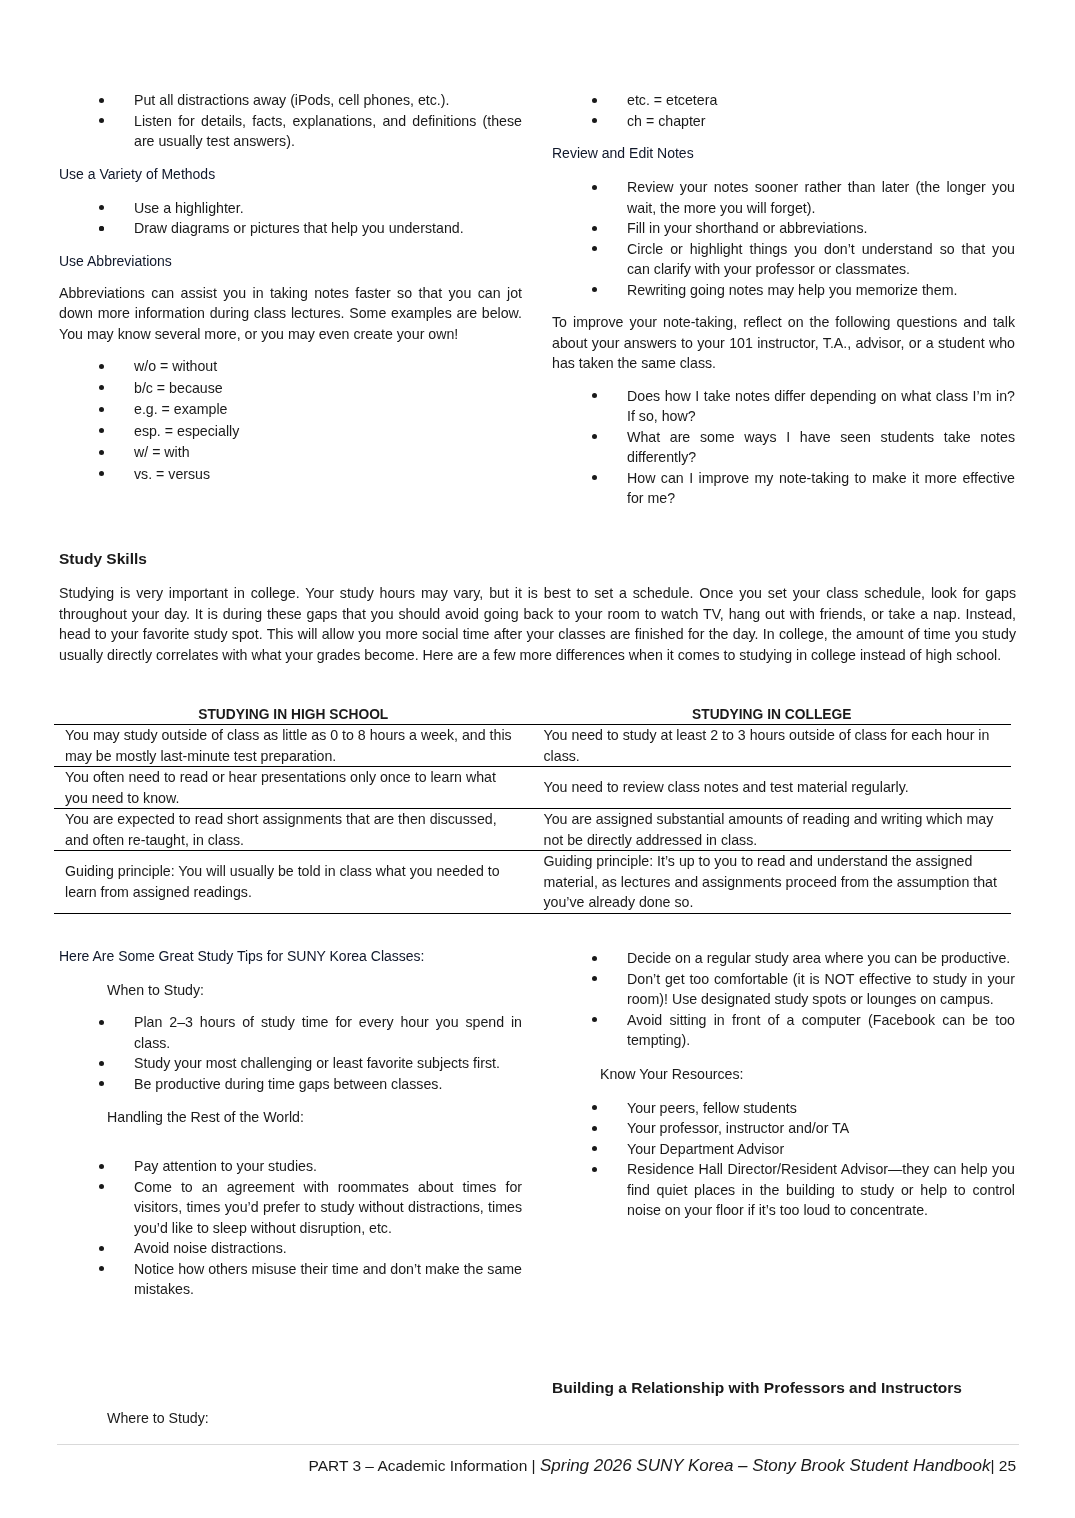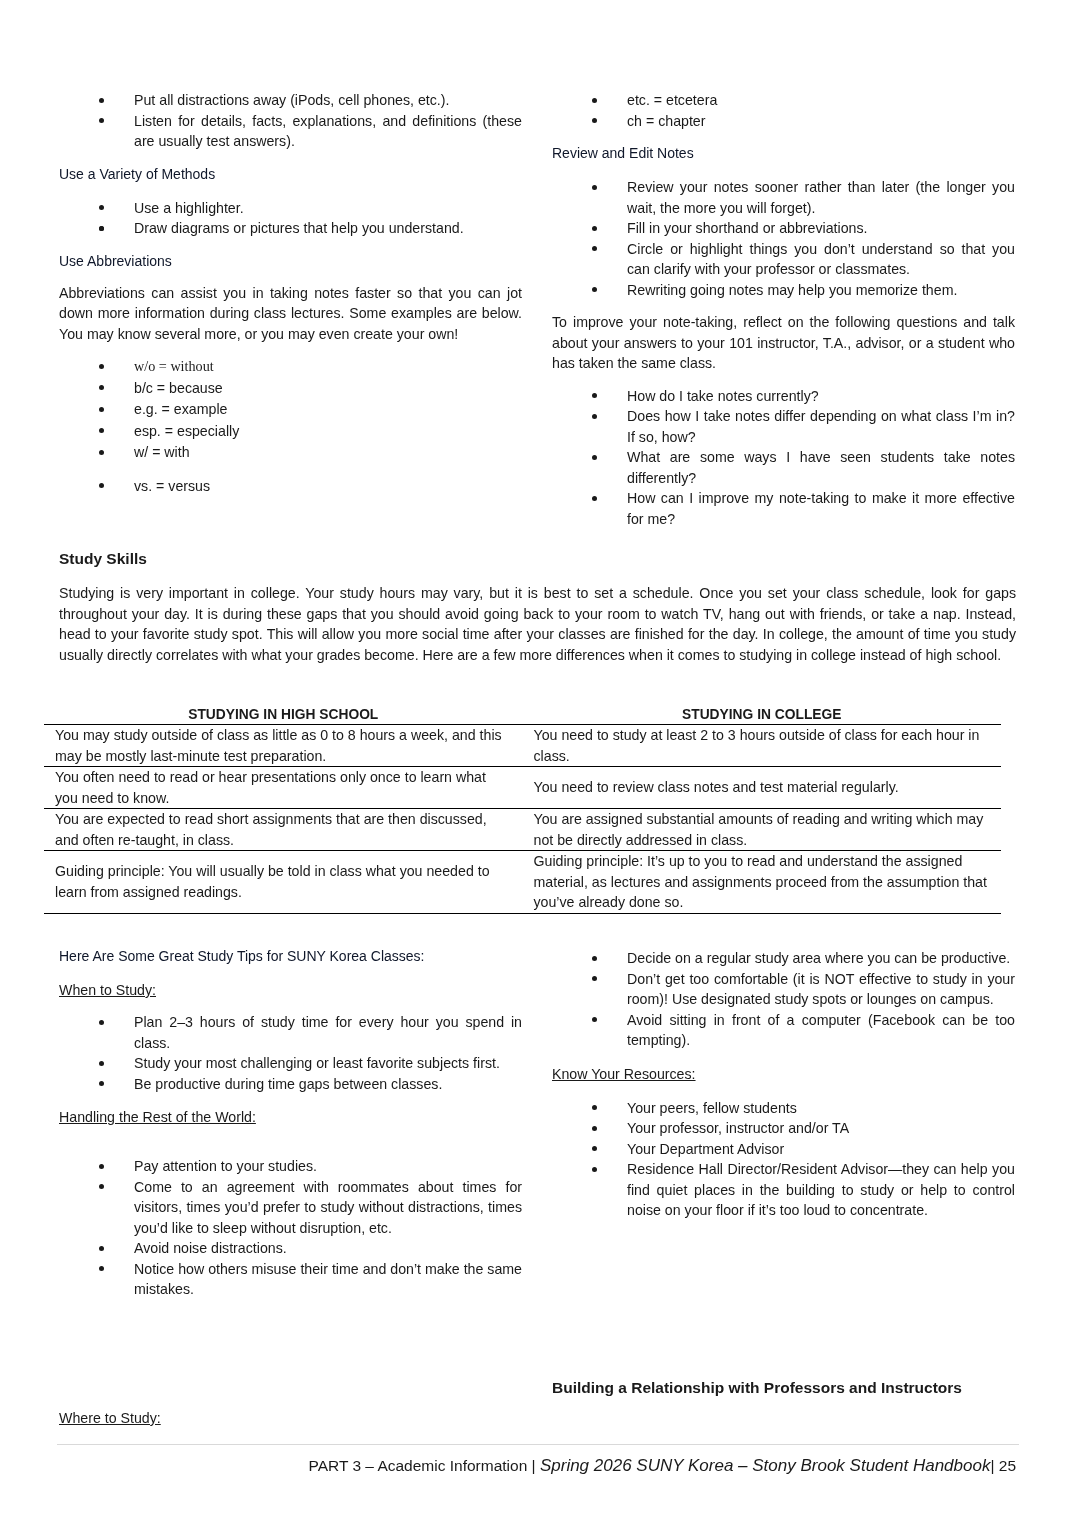--- a/index.html
+++ b/index.html
@@ -3,27 +3,27 @@
 <meta charset="utf-8">
 <style>
   html, body { margin:0; padding:0; background:#ffffff; }
   body { width:1075px; height:1518px; position:relative; overflow:hidden;
          font-family:"Liberation Sans", sans-serif; color:#1a1a1a; font-size:14.2px; }
   .abs { position:absolute; }
   .col { position:absolute; width:463px; }
   .line { line-height:20.5px; }
   .just { text-align:justify; }
   .subhead { color:#0f172a; font-size:14px; line-height:20px; }
-  .ul-head { text-decoration:underline; font-size:14.2px; line-height:20px; }
+  .ul-head { font-size:14.2px; line-height:20px;margin-left:48px; }
   ul.bl { list-style:none; margin:0; padding:0; }
   ul.bl li { position:relative; padding-left:75px; line-height:20.5px; text-align:justify; }
   ul.bl li .bullet { position:absolute; left:38px; top:0; width:8px; text-align:center; }
   ul.bl li .bullet::before { content:""; display:inline-block; width:5px; height:5px; border-radius:50%; background:#1a1a1a; vertical-align:middle; margin-top:-2px; }
   h2.bold { font-weight:bold; font-size:15.5px; margin:0; line-height:20px; }
-  table.cmp { position:absolute; left:44px; top:705px; width:957px; border-collapse:collapse; font-size:14.2px; }
+  table.cmp { position:absolute; left:54px; top:705px; width:957px; border-collapse:collapse; font-size:14.2px; }
   table.cmp th { font-weight:bold; text-align:center; font-size:13.8px; padding:0 0 0 0; line-height:19px; border-bottom:1px solid #000; }
   table.cmp td { vertical-align:middle; line-height:20.5px; padding:0 11px; border-bottom:1px solid #000; width:50%; }
   table.cmp tr.last td { border-bottom:1.5px solid #000; }
   .footer-rule { position:absolute; left:57px; top:1444px; width:962px; height:1px; background:#d9d9d9; }
   .footer { position:absolute; right:59px; top:1455px; font-size:15.5px; line-height:22px; color:#1a1a1a; white-space:nowrap; }
   .footer .it { font-style:italic; font-size:17px; }
 </style>
 </head>
 <body>
 
@@ -34,46 +34,45 @@
   </ul>
   <div class="subhead" style="margin-top:12px;">Use a Variety of Methods</div>
   <ul class="bl" style="margin-top:14px;">
     <li><span class="bullet"></span><span>Use a highlighter.</span></li>
     <li><span class="bullet"></span></li>
     <li><span class="bullet"></span><span>Draw diagrams or pictures that help you understand.</span></li>
   </ul>
   <div class="subhead" style="margin-top:12px;">Use Abbreviations</div>
   <div class="line just" style="margin-top:12px;">Abbreviations can assist you in taking notes faster so that you can jot down more information during class lectures. Some examples are below. You may know several more, or you may even create your own!</div>
   <ul class="bl" style="margin-top:12px;">
-    <li style="line-height:21.5px;font-family:Liberation Serif, serif;"><span class="bullet"></span><span>w/o = without</span></li>
+    <li style="line-height:21.5px;"><span class="bullet"></span><span>w/o = without</span></li>
     <li style="line-height:21.5px;"><span class="bullet"></span><span>b/c = because</span></li>
     <li style="line-height:21.5px;"><span class="bullet"></span><span>e.g. = example</span></li>
     <li style="line-height:21.5px;"><span class="bullet"></span><span>esp. = especially</span></li>
     <li style="line-height:21.5px;"><span class="bullet"></span><span>w/ = with</span></li>
-    <li style="line-height:21.5px;margin-top:12px;"><span class="bullet"></span><span>vs. = versus</span></li>
+    <li style="line-height:21.5px;"><span class="bullet"></span><span>vs. = versus</span></li>
   </ul>
 </div>
 
 <h2 class="bold abs" style="left:59px; top:549px;">Study Skills</h2>
 
 <div class="col" style="left:552px; top:90px;">
   <ul class="bl">
     <li><span class="bullet"></span><span>etc. = etcetera</span></li>
     <li><span class="bullet"></span><span>ch = chapter</span></li>
   </ul>
   <div class="subhead" style="margin-top:12px;">Review and Edit Notes</div>
   <ul class="bl" style="margin-top:14px;">
     <li><span class="bullet"></span><span>Review your notes sooner rather than later (the longer you wait, the more you will forget).</span></li>
     <li><span class="bullet"></span><span>Fill in your shorthand or abbreviations.</span></li>
     <li><span class="bullet"></span><span>Circle or highlight things you don’t understand so that you can clarify with your professor or classmates.</span></li>
     <li><span class="bullet"></span><span>Rewriting going notes may help you memorize them.</span></li>
   </ul>
   <div class="line just" style="margin-top:12px;">To improve your note-taking, reflect on the following questions and talk about your answers to your 101 instructor, T.A., advisor, or a student who has taken the same class.</div>
   <ul class="bl" style="margin-top:12px;">
-    <li><span class="bullet"></span><span>How do I take notes currently?</span></li>
     <li><span class="bullet"></span><span>Does how I take notes differ depending on what class I’m in? If so, how?</span></li>
     <li><span class="bullet"></span><span>What are some ways I have seen students take notes differently?</span></li>
     <li><span class="bullet"></span><span>How can I improve my note-taking to make it more effective for me?</span></li>
   </ul>
 </div>
 
 <div class="abs line just" style="left:59px; top:583px; width:957px;">Studying is very important in college. Your study hours may vary, but it is best to set a schedule. Once you set your class schedule, look for gaps throughout your day. It is during these gaps that you should avoid going back to your room to watch TV, hang out with friends, or take a nap. Instead, head to your favorite study spot. This will allow you more social time after your classes are finished for the day. In college, the amount of time you study usually directly correlates with what your grades become. Here are a few more differences when it comes to studying in college instead of high school.</div>
 
 <table class="cmp">
   <thead>

